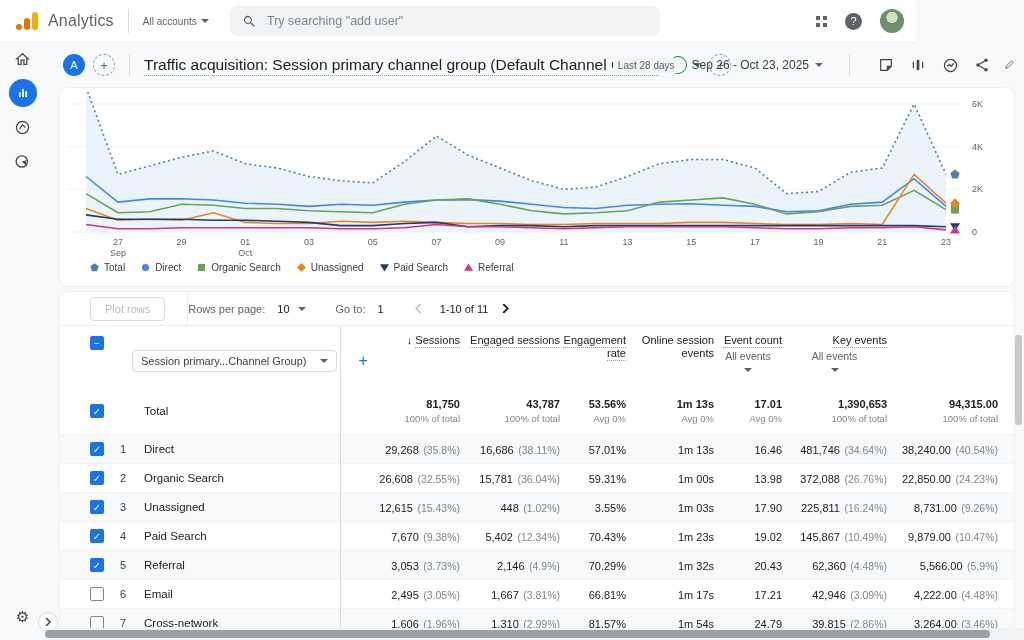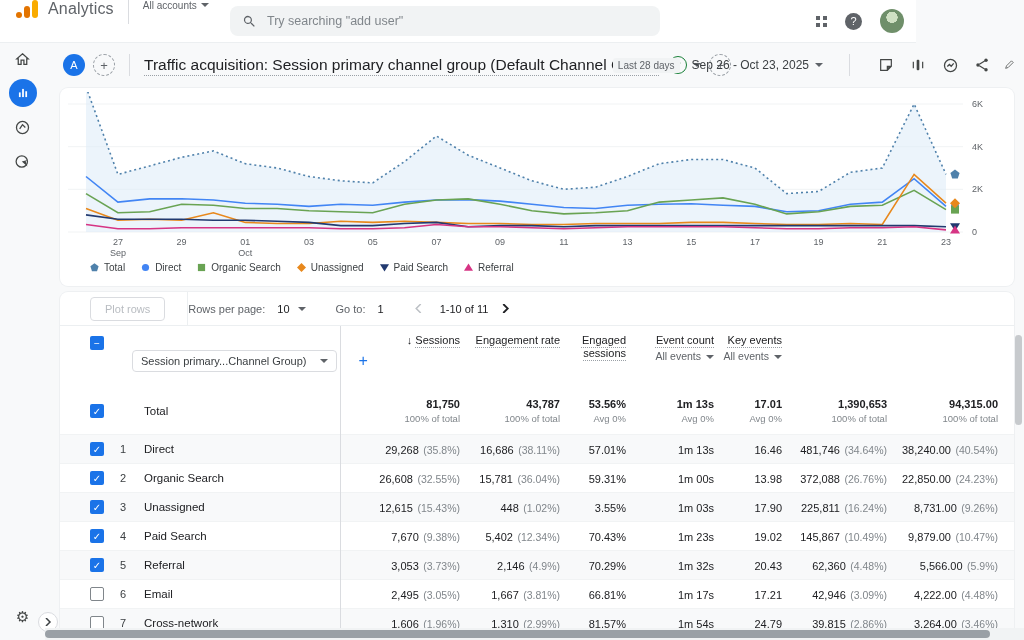--- a/index.html
+++ b/index.html
@@ -1,20 +1,20 @@
 <!DOCTYPE html>
 <html><head>
 <meta charset="utf-8">
 <style>
   html,body{margin:0;padding:0;}
   body{width:1024px;height:640px;overflow:hidden;background:#f8f9fa;
        font-family:"Liberation Sans",sans-serif;color:#202124;position:relative;}
   
   .topbar{position:absolute;top:0;left:0;width:916px;height:42px;background:#fff;
-          border-bottom:1px solid #eceff1;display:flex;align-items:flex-start;z-index:5;}
+          border-bottom:1px solid #eceff1;display:flex;align-items:center;z-index:5;}
   .logo-wrap{display:flex;align-items:flex-end;gap:2px;margin-left:16px;height:18px;}
   .logo-dot{width:6px;height:6px;border-radius:50%;background:#e37400;}
   .logo-bar-m{width:6px;height:12px;border-radius:3px;background:#e37400;}
   .logo-bar-t{width:6px;height:18px;border-radius:3px;background:#f9ab00;}
   .product-name{font-size:16px;color:#5f6368;margin-left:10px;letter-spacing:.2px;}
   .tb-divider{width:1px;height:24px;background:#dadce0;margin:0 14px;}
   .accounts{display:flex;flex-direction:row;align-items:flex-start;font-size:10px;color:#5f6368;cursor:pointer;}
   .caret{width:0;height:0;border-left:4px solid transparent;border-right:4px solid transparent;
          border-top:4px solid #5f6368;display:inline-block;}
   .accounts .caret{margin-top:3px;margin-left:4px;}
@@ -72,21 +72,21 @@
   .pg-chev{width:18px;height:18px;display:flex;align-items:center;justify-content:center;cursor:pointer;}
   
   .grid{display:grid;grid-template-columns:46px 26px 208px 120px 100px 66px 88px 68px 105px 111px;}
   .thead-row{height:62px;}
   .dim-select{grid-column:3;margin-top:8px;display:flex;align-items:center;gap:21px;}
   .dim-pill{border:1px solid #dadce0;border-radius:4px;padding:4px 8px;font-size:11px;color:#3c4043;
             display:flex;align-items:center;gap:14px;cursor:pointer;white-space:nowrap;}
   .plus-blue{color:#1a73e8;font-size:16px;cursor:pointer;line-height:1;}
   .hcell{text-align:right;padding:8px 0 0 0;font-size:11px;line-height:13px;color:#202124;cursor:pointer;}
   .hlabel.def{text-decoration:underline dotted #9aa0a6 1px;text-underline-offset:3px;}
-  .hsub{display:flex;justify-content:flex-end;align-items:center;gap:5px;color:#5f6368;font-size:10.5px;margin-top:3px;}
+  .hsub{display:flex;justify-content:flex-end;align-items:center;gap:5px;color:#5f6368;font-size:10.5px;margin-top:3px;flex-direction:column;}
   .sort-arrow{color:#202124;margin-right:3px;font-size:11px;}
   
   .cb{width:14px;height:14px;border-radius:2px;box-sizing:border-box;margin-left:30px;cursor:pointer;
       display:flex;align-items:center;justify-content:center;font-size:10px;}
   .cb.checked{background:#1a73e8;color:#fff;}
   .cb.indet{background:#1a73e8;color:#fff;}
   .cb.un{border:1.5px solid #80868b;background:#fff;}
   
   .total-row{height:46px;align-items:center;}
   .tname{grid-column:3;font-size:11.5px;color:#202124;padding-left:12px;}
@@ -356,22 +356,23 @@
     <div class="dim-select">
       <span class="dim-pill">
         <span>Session primary...Channel Group)</span>
         <span class="caret"></span>
       </span>
       <span class="plus-blue">+</span>
     </div>
     <div class="hcell">
       <span class="sort-arrow">↓</span><span class="hlabel def">Sessions</span>
     </div>
+    <div class="hcell"><span class="hlabel def">Engaged sessions</span></div>
     <div class="hcell"><span class="hlabel def">Engagement rate</span></div>
-    <div class="hcell"><span class="hlabel def">Engaged sessions</span></div>
+    <div class="hcell"><span class="hlabel">Online session events</span></div>
     <div class="hcell">
       <span class="hlabel def">Event count</span>
       <span class="hsub">
           <span>All events</span>
           <span class="caret"></span>
         </span>
     </div>
     <div class="hcell">
       <span class="hlabel def">Key events</span>
       <span class="hsub">

